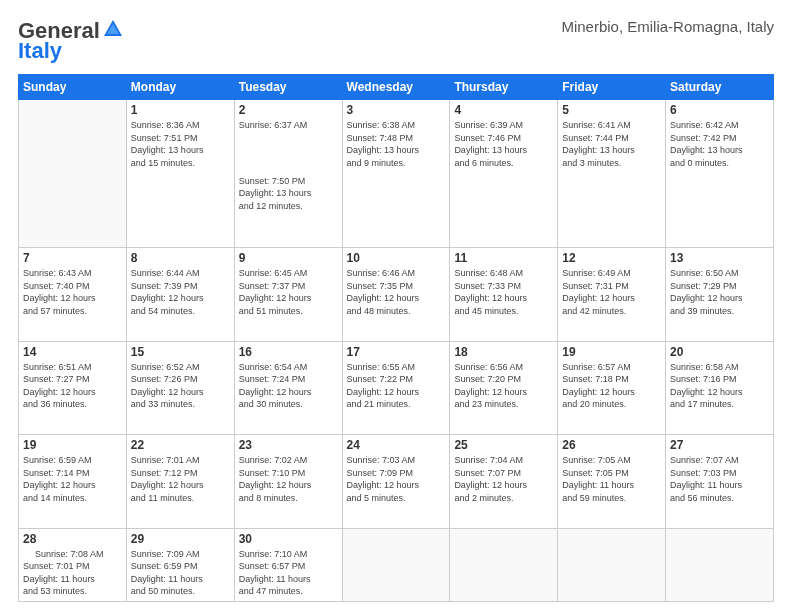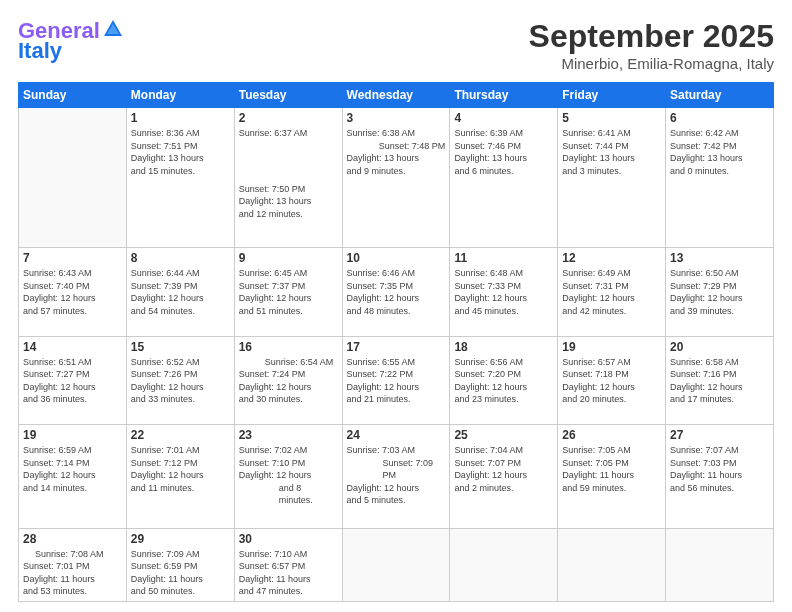--- a/index.html
+++ b/index.html
@@ -83,30 +83,29 @@
       height: 70px;
     }
   </style>
 </head>
 <body>
 
 <div class="page">
   <div class="header">
     <div class="logo">
       <div style="display:flex;align-items:center;">
-        <span style="font-size:22px;font-weight:bold;color:#8b5cf6;">General</span>
+        <span style="font-size:22px;font-weight:bold;color:#404040;">General</span>
         <svg width="22" height="22" viewBox="0 0 22 22" style="margin-left:2px;margin-top:-4px;">
           <polygon points="11,2 20,18 2,18" fill="#1a73e8"></polygon>
           <polygon points="11,6 17,16 5,16" fill="#4a9ef5"></polygon>
         </svg>
       </div>
       <span style="font-size:22px;font-weight:bold;color:#1a73e8;margin-top:-6px;">Italy</span>
     </div>
     <div class="title-block">
-      <div class="month-title">September 2025</div>
       <div class="location">Minerbio, Emilia-Romagna, Italy</div>
     </div>
   </div>
   <table class="calendar">
     <thead>
       <tr>
       <th>Sunday</th>
           <th>Monday</th>
           <th>Tuesday</th>
           <th>Wednesday</th>
@@ -133,21 +132,21 @@
               <span style="display: block;">Sunrise: 6:37 AM</span>
               <span style="display: block; margin-top: 43px;">Sunset: 7:50 PM</span>
               <span style="display: block;">Daylight: 13 hours</span>
               <span style="display: block;">and 12 minutes.</span>
             </div>
           </td>
           <td>
             <span class="day-num">3</span>
             <div class="day-info">
               <span style="display: block;">Sunrise: 6:38 AM</span>
-              <span style="display: block; text-align: right;">Sunset: 7:48 PM</span>
+              <span style="display: block;">Sunset: 7:48 PM</span>
               <span style="display: block;">Daylight: 13 hours</span>
               <span style="display: block;">and 9 minutes.</span>
             </div>
           </td>
           <td>
             <span class="day-num">4</span>
             <div class="day-info">
               <span style="display: block;">Sunrise: 6:39 AM</span>
               <span style="display: block;">Sunset: 7:46 PM</span>
               <span style="display: block;">Daylight: 13 hours</span>
@@ -253,21 +252,21 @@
             <div class="day-info">
               <span style="display: block;">Sunrise: 6:52 AM</span>
               <span style="display: block;">Sunset: 7:26 PM</span>
               <span style="display: block;">Daylight: 12 hours</span>
               <span style="display: block;">and 33 minutes.</span>
             </div>
           </td>
           <td>
             <span class="day-num">16</span>
             <div class="day-info">
-              <span style="display: block; margin-left: 26px;">Sunrise: 6:54 AM</span>
+              <span style="display: block;">Sunrise: 6:54 AM</span>
               <span style="display: block;">Sunset: 7:24 PM</span>
               <span style="display: block;">Daylight: 12 hours</span>
               <span style="display: block;">and 30 minutes.</span>
             </div>
           </td>
           <td>
             <span class="day-num">17</span>
             <div class="day-info">
               <span style="display: block;">Sunrise: 6:55 AM</span>
               <span style="display: block;">Sunset: 7:22 PM</span>
@@ -321,28 +320,28 @@
               <span style="display: block;">Daylight: 12 hours</span>
               <span style="display: block;">and 11 minutes.</span>
             </div>
           </td>
           <td>
             <span class="day-num">23</span>
             <div class="day-info">
               <span style="display: block;">Sunrise: 7:02 AM</span>
               <span style="display: block;">Sunset: 7:10 PM</span>
               <span style="display: block;">Daylight: 12 hours</span>
-              <span style="display: block; margin-left: 40px;">and 8 minutes.</span>
+              <span style="display: block;">and 8 minutes.</span>
             </div>
           </td>
           <td>
             <span class="day-num">24</span>
             <div class="day-info">
               <span style="display: block;">Sunrise: 7:03 AM</span>
-              <span style="display: block; margin-left: 36px;">Sunset: 7:09 PM</span>
+              <span style="display: block;">Sunset: 7:09 PM</span>
               <span style="display: block;">Daylight: 12 hours</span>
               <span style="display: block;">and 5 minutes.</span>
             </div>
           </td>
           <td>
             <span class="day-num">25</span>
             <div class="day-info">
               <span style="display: block;">Sunrise: 7:04 AM</span>
               <span style="display: block;">Sunset: 7:07 PM</span>
               <span style="display: block;">Daylight: 12 hours</span>

